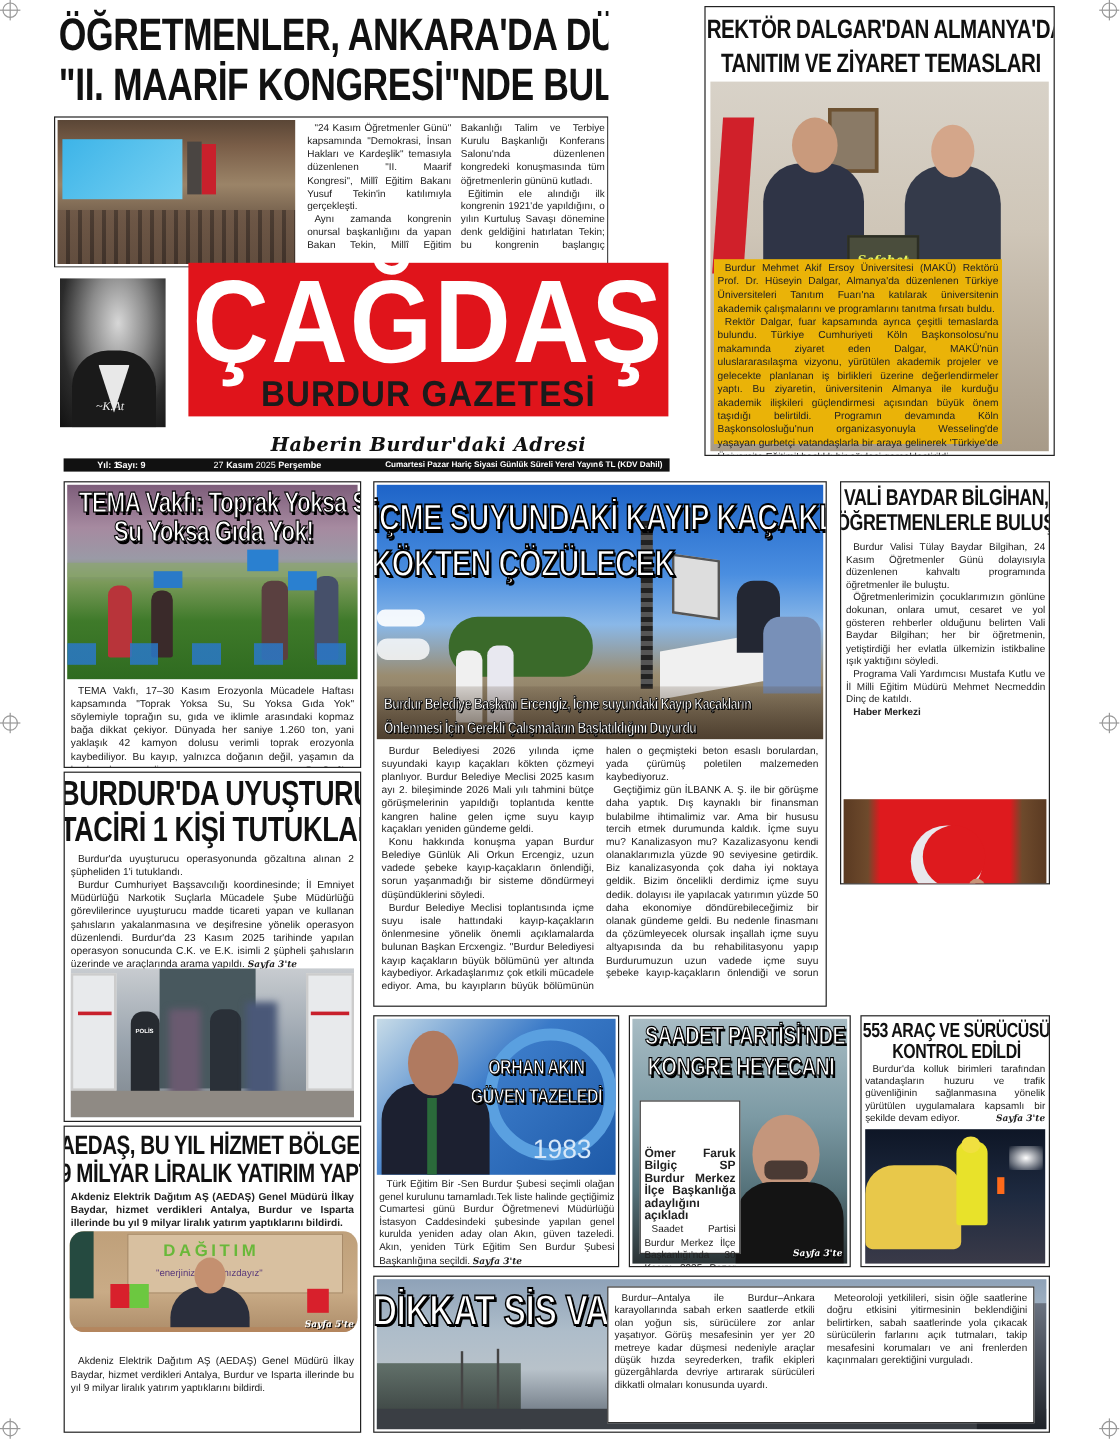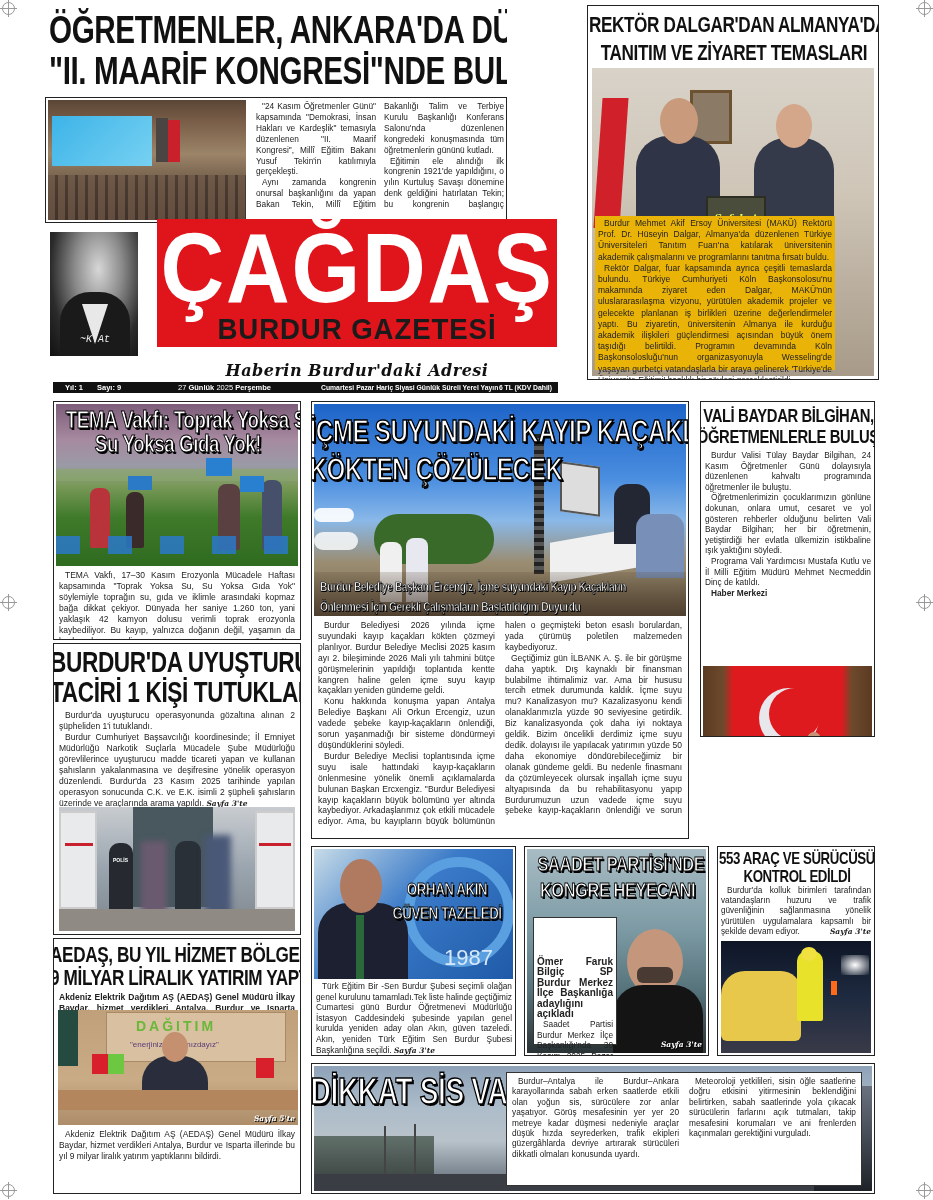--- a/index.html
+++ b/index.html
@@ -60,33 +60,33 @@
   </div>
   <div class="txt" style="position:absolute;left:7px;top:210px;width:240px;height:154px;background:#eab308;padding:2px 3px;font-size:8.5px;line-height:11.2px;">
     <p>Burdur Mehmet Akif Ersoy Üniversitesi (MAKÜ) Rektörü Prof. Dr. Hüseyin Dalgar, Almanya'da düzenlenen Türkiye Üniversiteleri Tanıtım Fuarı'na katılarak üniversitenin akademik çalışmalarını ve programlarını tanıtma fırsatı buldu.</p>
     <p><span>Rektör Dalgar, fuar kapsamında ayrıca çeşitli temaslarda bulundu. Türkiye Cumhuriyeti Köln Başkonsolosu'nu makamında ziyaret eden Dalgar, MAKÜ'nün uluslararasılaşma vizyonu, yürütülen akademik projeler ve gelecekte planlanan iş birlikleri üzerine değerlendirmeler yaptı. Bu ziyaretin, üniversitenin Almanya ile kurduğu akademik ilişkileri güçlendirmesi açısından büyük önem taşıdığı belirtildi. Programın devamında Köln Başkonsolosluğu'nun organizasyonuyla Wesseling'de yaşayan gurbetçi vatandaşlarla bir araya gelinerek 'Türkiye'de Üniversite Eğitimi' başlıklı bir söyleşi gerçekleştirildi.</span> <span class="sign">Sayfa 4'te</span></p>
   </div>
 </div>
 
 <div class="ph" style="left:50px;top:232px;width:88px;height:124px;background:radial-gradient(ellipse at 55% 30%,#d7d7d7 0%,#8a8a8a 35%,#2b2b2b 70%,#111 100%);">
   <div class="abs" style="left:10px;top:60px;width:70px;height:64px;background:#1a1a1a;border-radius:30px 30px 0 0;"></div>
   <div class="abs" style="left:32px;top:72px;width:26px;height:40px;background:#e8e8e8;clip-path:polygon(0 0,100% 0,50% 100%);"></div>
-  <div class="abs" style="left:30px;top:102px;width:50px;height:14px;font-family:Liberation Mono, monospace;font-style:italic;font-size:10px;color:#eee;">~K.At</div>
+  <div class="abs" style="left:30px;top:102px;width:50px;height:14px;font-family:Liberation Serif, serif;font-style:italic;font-size:10px;color:#eee;">~K.At</div>
 </div>
 
 <div class="abs" style="left:157px;top:219px;width:400px;height:128px;background:#e0141b;">
   <div class="hl" style="position:absolute;left:-30px;width:460px;top:0;font-size:98px;color:#fff;letter-spacing:2px;transform:scaleX(0.9);">ÇAĞDAŞ</div>
   <div class="hl" style="position:absolute;left:-30px;width:460px;top:95px;font-size:30px;color:#1b1b1b;letter-spacing:1px;transform:scaleX(0.92);">BURDUR GAZETESİ</div>
 </div>
 <div class="abs" style="left:157px;top:361px;width:400px;text-align:center;font-family:'DejaVu Serif',serif;font-style:italic;font-weight:bold;font-size:16px;color:#111;letter-spacing:0.5px;">Haberin Burdur'daki Adresi</div>
 
 <div class="abs" style="left:53px;top:382px;width:505px;height:11px;background:#111;color:#fff;font-size:7.5px;line-height:11px;font-weight:bold;white-space:nowrap;">
-  <span class="abs" style="left:12px;">Yıl: 1</span>
+  <span class="abs" style="left:28px;">Yıl: 1</span>
   <span class="abs" style="left:44px;">Sayı: 9</span>
-  <span class="abs" style="left:125px;"><span style="font-weight:normal">27</span> <span>Günlük</span> <span style="font-weight:normal">2025</span> <span>Perşembe</span></span>
+  <span class="abs" style="left:125px;"><span style="font-weight:normal">27</span> <span>Kasım</span> <span style="font-weight:normal">2025</span> <span>Perşembe</span></span>
   <span class="abs" style="left:268px;font-size:6.8px;">Cumartesi Pazar Hariç Siyasi Günlük Süreli Yerel Yayın</span>
   <span class="abs" style="right:6px;font-size:6.8px;">6 TL (KDV Dahil)</span>
 </div>
 
 <div class="box" style="left:53px;top:401px;width:248px;height:239px;">
   <div class="ph" style="left:2px;top:2px;width:242px;height:162px;background:linear-gradient(180deg,#7d5d7a 0%,#a68aa0 22%,#9a9aa6 38%,#7b9a5a 50%,#3f7a2a 70%,#2f6b20 100%);">
     <div class="abs" style="left:0;top:65px;width:242px;height:12px;background:#8aa86a;opacity:0.6;"></div>
     <div class="abs" style="left:34px;top:84px;width:20px;height:60px;background:#b8343a;border-radius:8px 8px 2px 2px;"></div>
     <div class="abs" style="left:70px;top:88px;width:18px;height:56px;background:#3a2a2a;border-radius:8px 8px 2px 2px;"></div>
     <div class="abs" style="left:72px;top:72px;width:24px;height:14px;background:#2a7ac8;"></div>
@@ -122,21 +122,21 @@
     <div class="abs" style="left:116px;top:34px;width:26px;height:82px;background:#2a3038;border-radius:10px 10px 2px 2px;"></div>
     <div class="abs" style="left:146px;top:28px;width:26px;height:86px;background:#4a5878;filter:blur(3px);"></div>
     <div class="abs" style="left:0;top:102px;width:236px;height:22px;background:#8f8a84;"></div>
   </div>
 </div>
 
 <div class="box" style="left:53px;top:938px;width:248px;height:256px;">
   <div class="hl" style="position:absolute;left:-40px;width:328px;top:5px;font-size:22px;">AEDAŞ, BU YIL HİZMET BÖLGESİNE</div>
   <div class="hl" style="position:absolute;left:-40px;width:328px;top:28px;font-size:22px;">9 MİLYAR LİRALIK YATIRIM YAPTI</div>
   <div class="txt" style="position:absolute;left:5px;top:53px;width:236px;font-size:8.5px;line-height:11px;font-weight:bold;">Akdeniz Elektrik Dağıtım AŞ (AEDAŞ) Genel Müdürü İlkay Baydar, hizmet verdikleri Antalya, Burdur ve Isparta illerinde bu yıl 9 milyar liralık yatırım yaptıklarını bildirdi.</div>
-  <div class="ph" style="left:4px;top:71px;width:240px;height:115px;background:linear-gradient(180deg,#bfa07a 0%,#c9ab86 60%,#ad8d6a 100%);">
+  <div class="ph" style="left:4px;top:87px;width:240px;height:84px;background:linear-gradient(180deg,#bfa07a 0%,#c9ab86 60%,#ad8d6a 100%);border-radius:12px;">
     <div class="abs" style="left:0;top:0;width:20px;height:56px;background:#254a40;"></div>
     <div class="abs" style="left:48px;top:2px;width:180px;height:50px;background:#d8c0a0;border:1px solid #a88a68;"></div>
     <div class="abs" style="left:78px;top:8px;font-weight:900;font-size:14px;color:#69b83a;letter-spacing:3px;">DAĞITIM</div>
     <div class="abs" style="left:72px;top:30px;font-size:8px;color:#5a3a7a;">"enerjinizle yanınızdayız"</div>
     <div class="abs" style="left:84px;top:46px;width:66px;height:44px;background:#2a2e3c;border-radius:26px 26px 0 0;"></div>
     <div class="abs" style="left:104px;top:22px;width:26px;height:30px;background:#c49070;border-radius:50%;"></div>
     <div class="abs" style="left:0;top:80px;width:240px;height:20px;background:#b4865e;"></div>
     <div class="abs" style="left:34px;top:44px;width:16px;height:20px;background:#d8202c;"></div>
     <div class="abs" style="left:50px;top:44px;width:16px;height:20px;background:#6cc840;"></div>
     <div class="abs" style="left:198px;top:48px;width:18px;height:20px;background:#d8202c;"></div>
@@ -162,21 +162,21 @@
     <div class="abs" style="left:66px;top:138px;width:22px;height:60px;background:#f0f0f0;border-radius:8px 8px 0 0;"></div>
     <div class="abs" style="left:92px;top:134px;width:22px;height:64px;background:#e8e8f0;border-radius:8px 8px 0 0;"></div>
     <div class="abs" style="left:0;top:168px;width:372px;height:44px;background:linear-gradient(180deg,rgba(90,70,50,0.2),rgba(60,45,30,0.7));"></div>
   </div>
   <div class="hl outline-text" style="position:absolute;left:-40px;width:330px;top:14px;font-size:31px;text-align:left;padding-left:48px;transform-origin:left top;">İÇME SUYUNDAKİ KAYIP KAÇAKLAR</div>
   <div class="hl outline-text" style="position:absolute;left:-40px;width:330px;top:52px;font-size:31px;text-align:left;padding-left:48px;transform-origin:left top;">KÖKTEN ÇÖZÜLECEK</div>
   <div class="hl outline-text" style="position:absolute;left:8px;top:178px;font-size:13px;text-align:left;transform-origin:left top;-webkit-text-stroke:0.6px #000;text-shadow:1px 1px 0 #000;">Burdur Belediye Başkanı Ercengiz, İçme suyundaki Kayıp Kaçakların</div>
   <div class="hl outline-text" style="position:absolute;left:8px;top:198px;font-size:13px;text-align:left;transform-origin:left top;-webkit-text-stroke:0.6px #000;text-shadow:1px 1px 0 #000;">Önlenmesi İçin Gerekli Çalışmaların Başlatıldığını Duyurdu</div>
   <div class="txt col2" style="position:absolute;left:6px;top:218px;width:364px;height:216px;font-size:8.5px;line-height:10.9px;column-gap:10px;">
     <p>Burdur Belediyesi 2026 yılında içme suyundaki kayıp kaçakları kökten çözmeyi planlıyor. Burdur Belediye Meclisi 2025 kasım ayı 2. bileşiminde 2026 Mali yılı tahmini bütçe görüşmelerinin yapıldığı toplantıda kentte kangren haline gelen içme suyu kayıp kaçakları yeniden gündeme geldi.</p>
-    <p>Konu hakkında konuşma yapan Antalya Belediye Başkanı Ali Orkun Ercengiz, uzun vadede şebeke kayıp-kaçakların önlendiği, sorun yaşanmadığı bir sisteme döndürmeyi düşündüklerini söyledi.</p>
+    <p>Konu hakkında konuşma yapan Burdur Belediye Günlük Ali Orkun Ercengiz, uzun vadede şebeke kayıp-kaçakların önlendiği, sorun yaşanmadığı bir sisteme döndürmeyi düşündüklerini söyledi.</p>
     <p>Burdur Belediye Meclisi toplantısında içme suyu isale hattındaki kayıp-kaçakların önlenmesine yönelik önemli açıklamalarda bulunan Başkan Ercxengiz. "Burdur Belediyesi kayıp kaçakların büyük bölümünü yer altında kaybediyor. Arkadaşlarımız çok etkili mücadele ediyor. Ama, bu kayıpların büyük bölümünün halen o geçmişteki beton esaslı borulardan, yada çürümüş poletilen malzemeden kaybediyoruz.</p>
     <p>Geçtiğimiz gün İLBANK A. Ş. ile bir görüşme daha yaptık. Dış kaynaklı bir finansman bulabilme ihtimalimiz var. Ama bir hususu tercih etmek durumunda kaldık. İçme suyu mu? Kanalizasyon mu? Kazalizasyonu kendi olanaklarımızla yüzde 90 seviyesine getirdik. Biz kanalizasyonda çok daha iyi noktaya geldik. Bizim öncelikli derdimiz içme suyu dedik. dolayısı ile yapılacak yatırımın yüzde 50 daha ekonomiye döndürebileceğimiz bir olanak gündeme geldi. Bu nedenle finasmanı da çözümleyecek olursak inşallah içme suyu altyapısında da bu rehabilitasyonu yapıp Burdurumuzun uzun vadede içme suyu şebeke kayıp-kaçakların önlendiği ve sorun yaşanmadığı bir sisteme döndürmeyi düşünüyoruz." dedi.</p>
 
   </div>
 </div>
 
 <div class="box" style="left:700px;top:401px;width:175px;height:336px;">
   <div class="hl" style="position:absolute;left:-30px;width:235px;top:4px;font-size:19px;">VALİ BAYDAR BİLGİHAN,</div>
   <div class="hl" style="position:absolute;left:-30px;width:235px;top:25px;font-size:19px;">ÖĞRETMENLERLE BULUŞTU</div>
   <div class="txt" style="position:absolute;left:4px;top:48px;width:166px;font-size:8.3px;line-height:10.6px;">
@@ -196,21 +196,21 @@
     <div class="abs" style="left:0;top:130px;width:169px;height:40px;background:linear-gradient(180deg,rgba(60,30,30,0.4),#2a1e22);"></div>
   </div>
 </div>
 
 <div class="box" style="left:311px;top:846px;width:205px;height:210px;">
   <div class="ph" style="left:2px;top:2px;width:199px;height:130px;background:linear-gradient(135deg,#c8dce8 0%,#3a7ac8 45%,#1e5aa8 100%);">
     <div class="abs" style="left:90px;top:8px;width:110px;height:110px;border-radius:50%;border:10px solid #5aa0e0;"></div>
     <div class="abs" style="left:4px;top:54px;width:90px;height:76px;background:#1c2030;border-radius:30px 30px 0 0;"></div>
     <div class="abs" style="left:26px;top:10px;width:42px;height:54px;background:#b07a60;border-radius:50%;"></div>
     <div class="abs" style="left:42px;top:66px;width:8px;height:64px;background:#2a6a3a;"></div>
-    <div class="abs" style="left:130px;top:96px;font-size:22px;color:#d8e8f8;">1987</div>
+    <div class="abs" style="left:130px;top:96px;font-size:22px;color:#d8e8f8;">1983</div>
   </div>
   <div class="hl outline-text" style="position:absolute;left:60px;width:150px;top:34px;font-size:17px;-webkit-text-stroke:0.8px #000;">ORHAN AKIN</div>
   <div class="hl outline-text" style="position:absolute;left:60px;width:150px;top:58px;font-size:17px;-webkit-text-stroke:0.8px #000;">GÜVEN TAZELEDİ</div>
   <div class="txt" style="position:absolute;left:4px;top:134px;width:196px;font-size:8.3px;line-height:10.6px;">
     <p><span>Türk Eğitim Bir -Sen Burdur Şubesi seçimli olağan genel kurulunu tamamladı.Tek liste halinde geçtiğimiz Cumartesi günü Burdur Öğretmenevi Müdürlüğü İstasyon Caddesindeki şubesinde yapılan genel kurulda yeniden aday olan Akın, güven tazeledi. Akın, yeniden Türk Eğitim Sen Burdur Şubesi Başkanlığına seçildi.</span> <span class="sign" style="float:none">Sayfa 3'te</span></p>
   </div>
 </div>
 
 <div class="box" style="left:524px;top:846px;width:185px;height:210px;">
   <div class="ph" style="left:2px;top:2px;width:179px;height:204px;background:linear-gradient(180deg,#a8bcc4 0%,#7c9aa4 40%,#55727a 70%,#2a3234 100%);">

